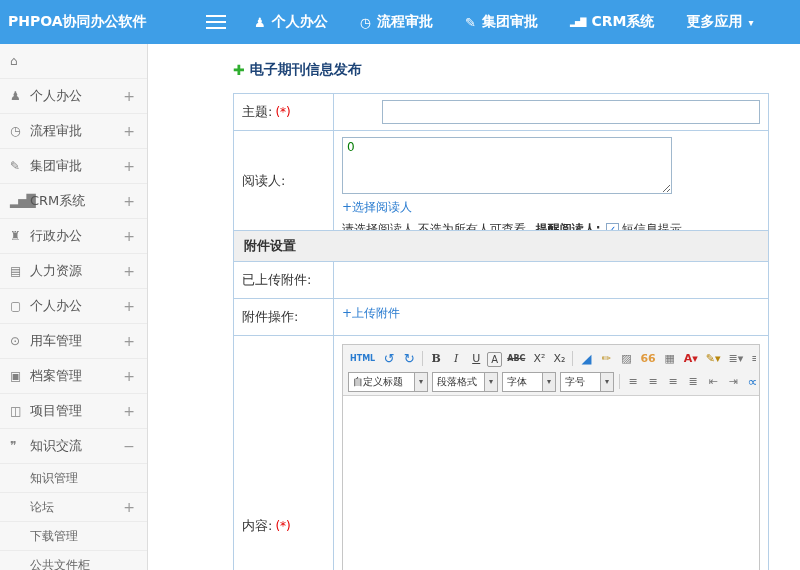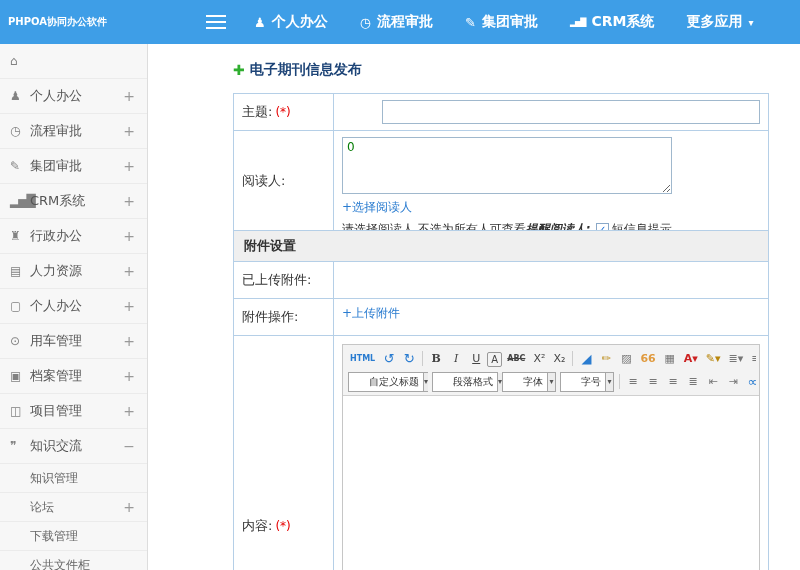--- a/index.html
+++ b/index.html
@@ -1,21 +1,21 @@
 <!DOCTYPE html>
 <html><head>
 <meta charset="utf-8">
 <style>
   * { margin:0; padding:0; box-sizing:border-box; }
   html,body { width:800px; height:570px; overflow:hidden; }
   body { position:relative; font-family:"DejaVu Sans","Liberation Sans",sans-serif; font-size:13px; color:#333; background:#fff; }
 
   
   .topbar { position:absolute; top:0; left:0; width:800px; height:44px; background:#3e9ee7; display:flex; align-items:center; }
-  .brand { width:150px; padding-left:8px; font-size:10px; font-weight:bold; color:#fff; white-space:nowrap; }
+  .brand { width:150px; padding-left:8px; font-size:14px; font-weight:bold; color:#fff; white-space:nowrap; }
   .hamburger { margin-left:56px; width:20px; height:14px; border-top:2px solid #fff; border-bottom:2px solid #fff; position:relative; cursor:pointer; flex:none; }
   .hamburger::after { content:""; position:absolute; left:0; right:0; top:4px; height:2px; background:#fff; }
   .topnav { display:flex; align-items:center; gap:32px; margin-left:28px; }
   .nav-item { display:flex; align-items:center; gap:6px; color:#fff; font-size:14px; font-weight:bold; cursor:pointer; white-space:nowrap; }
   .nav-ic { font-size:13px; font-weight:normal; }
   .chart-ic { font-size:8px; letter-spacing:-1px; }
   .nav-caret { font-size:10px; }
 
   
   .sidebar { position:absolute; top:44px; left:0; width:148px; bottom:0; background:#f7f7f7; border-right:1px solid #ddd; overflow:hidden; }
@@ -43,21 +43,21 @@
   .row-uploaded { height:37px; }
   .row-attachops { height:37px; }
   .row-content { height:380px; }
   .vcenter { display:flex; align-items:flex-start; }
 
   .link { color:#2a7cd0; font-size:12px; text-decoration:none; cursor:pointer; display:inline-block; }
   input.subject { width:390px; height:24px; border:1px solid #a0b8cd; padding:0 4px; font-size:12px; font-family:inherit; }
   textarea.readers { width:330px; height:57px; border:1px solid #a0b8cd; font-size:12px; color:#067d06; padding:2px 4px; resize:both; font-family:inherit; display:block; }
   .sel-readers-line { margin-top:5px; }
   .hint-line { font-size:12px; color:#333; margin-top:5px; display:flex; align-items:center; white-space:nowrap; }
-  .remind { font-weight:bold; margin-right:5px;font-style:italic; }
+  .remind { font-weight:bold; margin-left:10px; margin-right:5px; }
   .checkbox { display:inline-flex; align-items:center; justify-content:center; width:13px; height:13px; border:1px solid #8aa8c8; background:#fff; margin-right:3px; cursor:pointer; }
   .chk { color:#1a6fd8; font-size:10px; font-weight:bold; line-height:1; }
 
   
   .editor { border:1px solid #c6c6c6; height:100%; display:flex; flex-direction:column; }
   .ed-toolbar { background:#f3f3f3; border-bottom:1px solid #d0d0d0; padding:2px 3px; }
   .ed-row { display:flex; align-items:center; height:23px; overflow:hidden; white-space:nowrap; }
   .ebtn { display:inline-flex; align-items:center; justify-content:center; min-width:18px; height:19px; padding:0 2px; margin:0 1px; font-size:11px; color:#444; border:1px solid transparent; border-radius:2px; cursor:pointer; flex:none; }
   .sep { width:1px; height:15px; background:#ccc; margin:0 3px; flex:none; }
   .b-html { font-size:8px; font-weight:bold; color:#2a7cd0; }
@@ -65,21 +65,21 @@
   .bB { font-weight:bold; font-family:"DejaVu Serif",serif; }
   .bI { font-style:italic; font-family:"DejaVu Serif",serif; }
   .bU { text-decoration:underline; }
   .bA { border:1px solid #999; font-size:10px; height:15px; min-width:15px; margin-top:1px; }
   .strike { text-decoration:line-through; font-size:8px; font-weight:bold; }
   .c-gold { color:#b8860b; }
   .c-gray { color:#777; }
   .c-orange { color:#e09a3e; font-weight:bold; }
   .redA { color:#c22; font-weight:bold; }
   .ed-select { display:inline-flex; align-items:center; justify-content:space-between; height:20px; border:1px solid #a6a6a6; background:#fff; font-size:10px; margin:0 2px; cursor:pointer; flex:none; }
-  .ed-select .sel-label { padding:0 4px; white-space:nowrap; color:#333;margin-left:16px; }
+  .ed-select .sel-label { padding:0 4px; white-space:nowrap; color:#333; }
   .ed-select .sel-caret { width:13px; align-self:stretch; border-left:1px solid #a6a6a6; background:#ececec; display:flex; align-items:center; justify-content:center; font-size:8px; color:#555; }
   .w84 { width:80px; } .w68 { width:66px; } .w58 { width:54px; } .w58b { width:54px; }
   .ed-body { flex:1; background:#fff; cursor:text; }
 </style>
 </head>
 <body>
 
 <div class="topbar">
   <div class="brand">PHPOA协同办公软件</div>
   <div class="hamburger"></div>

